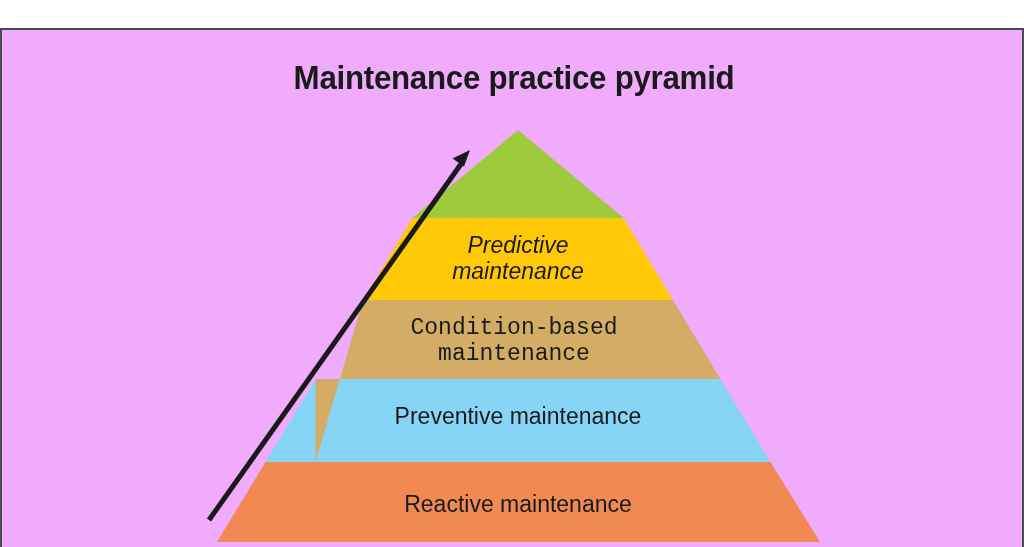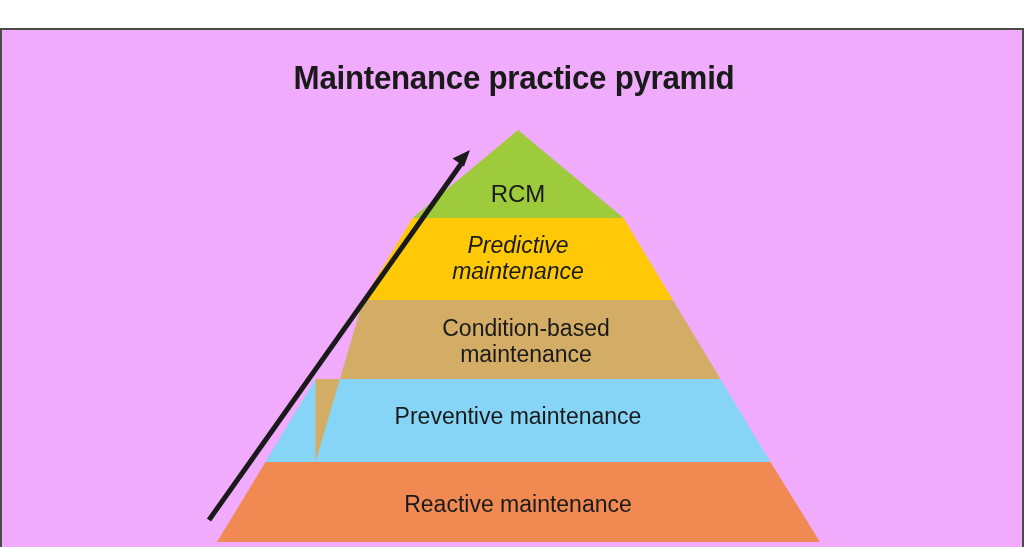--- a/index.html
+++ b/index.html
@@ -42,21 +42,21 @@
     position: absolute;
     text-align: center;
     color: #1a1a1a;
     font-family: "Liberation Sans", sans-serif;
     line-height: 1.14;
     white-space: pre-line;
     pointer-events: none;
   }
   #label-rcm        { left: 416px; top: 150px; width: 200px; font-size: 24px; }
   #label-predictive { left: 396px; top: 202px; width: 240px; font-size: 23px; font-style: italic; }
-  #label-condition  { left: 384px; top: 285px; width: 280px; font-size: 23px; }
+  #label-condition  { left: 372px; top: 285px; width: 280px; font-size: 23px; font-family: Liberation Mono, monospace; }
   #label-preventive { left: 336px; top: 373px; width: 360px; font-size: 23px; }
   #label-reactive   { left: 336px; top: 461px; width: 360px; font-size: 23px; }
 </style>
 </head>
 <body>
 
 <div id="canvas" style="background: #f0abfc; border-color: rgb(74, 74, 74); margin-top: 28px;">
 
   <div id="title">Maintenance practice pyramid</div>
 
@@ -71,21 +71,20 @@
     <polygon id="poly-predictive" points="361.1,270 670.9,270 621.5,188 410.5,188" fill="#ffc907"></polygon>
 
     <polygon id="poly-rcm" points="410.5,188 621.5,188 516,100" fill="#9ecb3c"></polygon>
 
     <g>
       <line id="arrow-shaft" x1="207" y1="490" x2="459" y2="134" stroke="#1a1a1a" stroke-width="5" stroke-linecap="butt"></line>
       <polygon id="arrow-head" points="468,120 450.5,128.5 462,136.5" fill="#1a1a1a"></polygon>
     </g>
   </svg>
 
-  <div class="tier-label" id="label-rcm">RCM</div>
 
   <div class="tier-label" id="label-predictive">Predictive
 maintenance</div>
 
   <div class="tier-label" id="label-condition">Condition-based
 maintenance</div>
 
   <div class="tier-label" id="label-reactive">Reactive maintenance</div>
 
   <div class="tier-label" id="label-preventive">Preventive maintenance</div>

